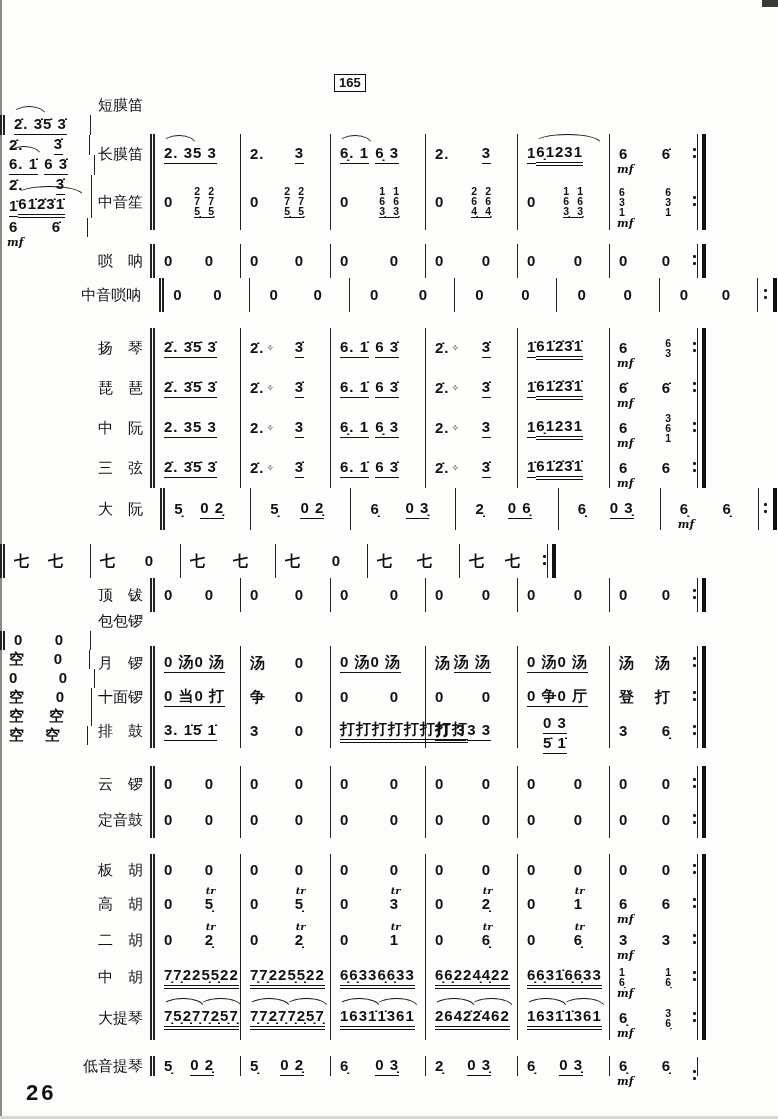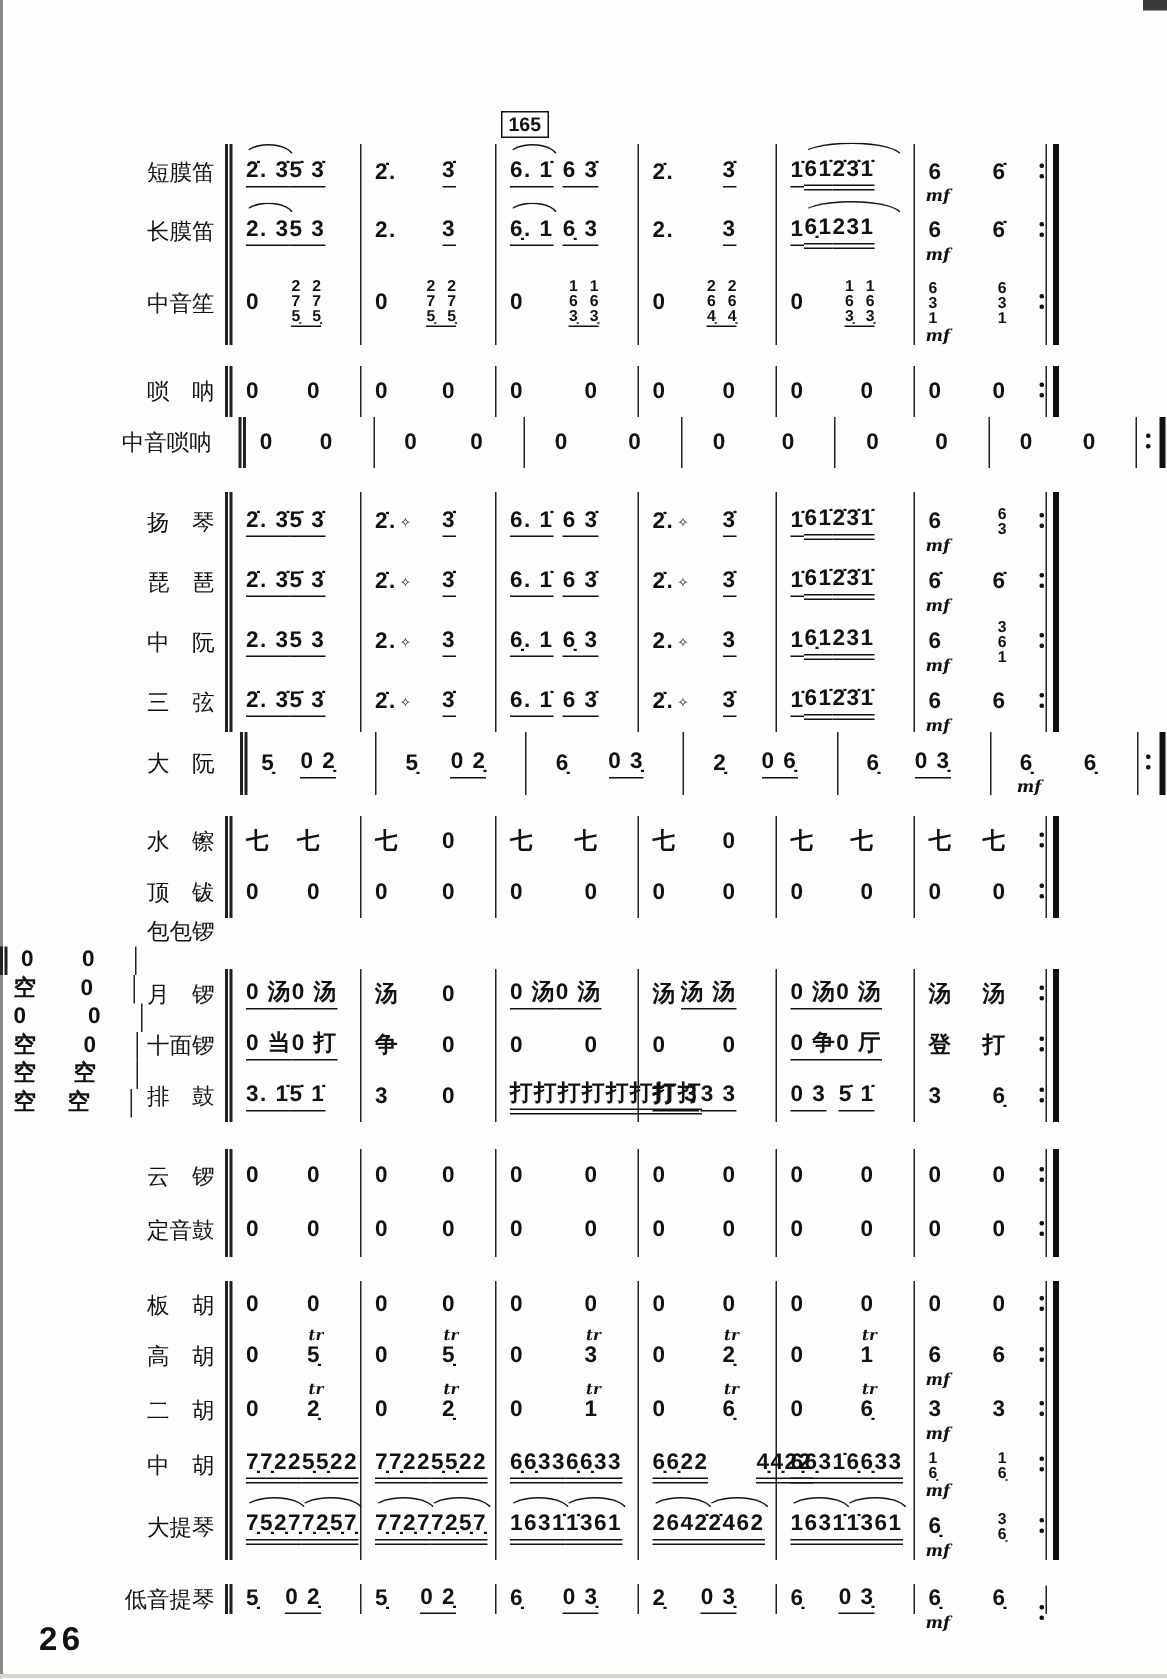--- a/index.html
+++ b/index.html
@@ -44,21 +44,21 @@
 </head>
 <body>
 
 <div class="page">
   <div class="edgeL"></div>
   <div class="edgeB"></div>
   <div class="cornerTR"></div>
   <div class="mnum">165</div>
   <div class="score" id="score">
       <div class="grp" style="margin-bottom: 14px;">
-        <div class="row" style="height: 38px;">
+        <div class="row" style="height: 38px; flex-direction: column;">
           <div class="lbl">短膜笛</div>
           <div class="meas m0" style="width: 91px;">
             <span class="tk u1"><span class="nt">2̇. 3̇</span><i class="slur"></i></span>
             <span class="tk u1"><span class="nt">5̇ 3̇</span></span>
           </div>
           <div class="meas m1" style="width: 90px;">
             <span class="tk"><span class="nt">2̇.</span></span>
             <span class="tk u1"><span class="nt">3̇</span></span>
           </div>
           <div class="meas m2" style="width: 95px;">
@@ -357,21 +357,20 @@
             <span class="tk"><span class="nt">6̣</span><em class="dyn">mf</em></span>
             <span class="tk"><span class="nt">6̣</span></span>
           </div>
           <div class="endc">
             <span class="rdots"></span>
           </div>
         </div>
       </div>
       <div class="grp" style="margin-bottom: 18px;">
         <div class="row" style="height: 34px;">
-          <div class="lbl">水　镲</div>
           <div class="meas m0" style="width: 91px;">
             <span class="tk"><span class="nt">七</span></span>
             <span class="tk"><span class="nt">七</span></span>
           </div>
           <div class="meas m1" style="width: 90px;">
             <span class="tk"><span class="nt">七</span></span>
             <span class="tk"><span class="nt">0</span></span>
           </div>
           <div class="meas m2" style="width: 95px;">
             <span class="tk"><span class="nt">七</span></span>
@@ -524,21 +523,21 @@
             <span class="tk"><span class="nt">0</span></span>
           </div>
           <div class="meas m2" style="width: 95px;">
             <span class="tk u2"><span class="nt">打打打打</span></span>
             <span class="tk u2"><span class="nt">打打打打</span></span>
           </div>
           <div class="meas m3" style="width: 92px;">
             <span class="tk u1"><span class="nt">打 3</span></span>
             <span class="tk u1"><span class="nt">3 3</span></span>
           </div>
-          <div class="meas m4" style="width: 92px;">
+          <div class="meas m4" style="width: 92px; flex-direction: column;">
             <span class="tk u1"><span class="nt">0 3</span></span>
             <span class="tk u1"><span class="nt">5̇ 1̇</span></span>
           </div>
           <div class="meas m5" style="width: 88px;">
             <span class="tk"><span class="nt">3</span></span>
             <span class="tk"><span class="nt">6̣</span></span>
           </div>
           <div class="endc">
             <span class="rdots"></span>
           </div>
@@ -704,21 +703,21 @@
             <span class="tk u2"><span class="nt">5̣5̣22</span></span>
           </div>
           <div class="meas m1" style="width: 90px;">
             <span class="tk u2"><span class="nt">7̣7̣22</span></span>
             <span class="tk u2"><span class="nt">5̣5̣22</span></span>
           </div>
           <div class="meas m2" style="width: 95px;">
             <span class="tk u2"><span class="nt">6̣6̣33</span></span>
             <span class="tk u2"><span class="nt">6̣6̣33</span></span>
           </div>
-          <div class="meas m3" style="width: 92px; gap: 32px;">
+          <div class="meas m3" style="width: 92px;">
             <span class="tk u2"><span class="nt">6̣6̣22</span></span>
             <span class="tk u2"><span class="nt">4̣4̣22</span></span>
           </div>
           <div class="meas m4" style="width: 92px;">
             <span class="tk u2"><span class="nt">6̣6̣31̇</span></span>
             <span class="tk u2"><span class="nt">6̣6̣33</span></span>
           </div>
           <div class="meas m5" style="width: 88px;">
             <span class="tk"><span class="stk"><i>1</i><i>6̣</i></span><em class="dyn">mf</em></span>
             <span class="tk"><span class="stk"><i>1</i><i>6̣</i></span></span>

